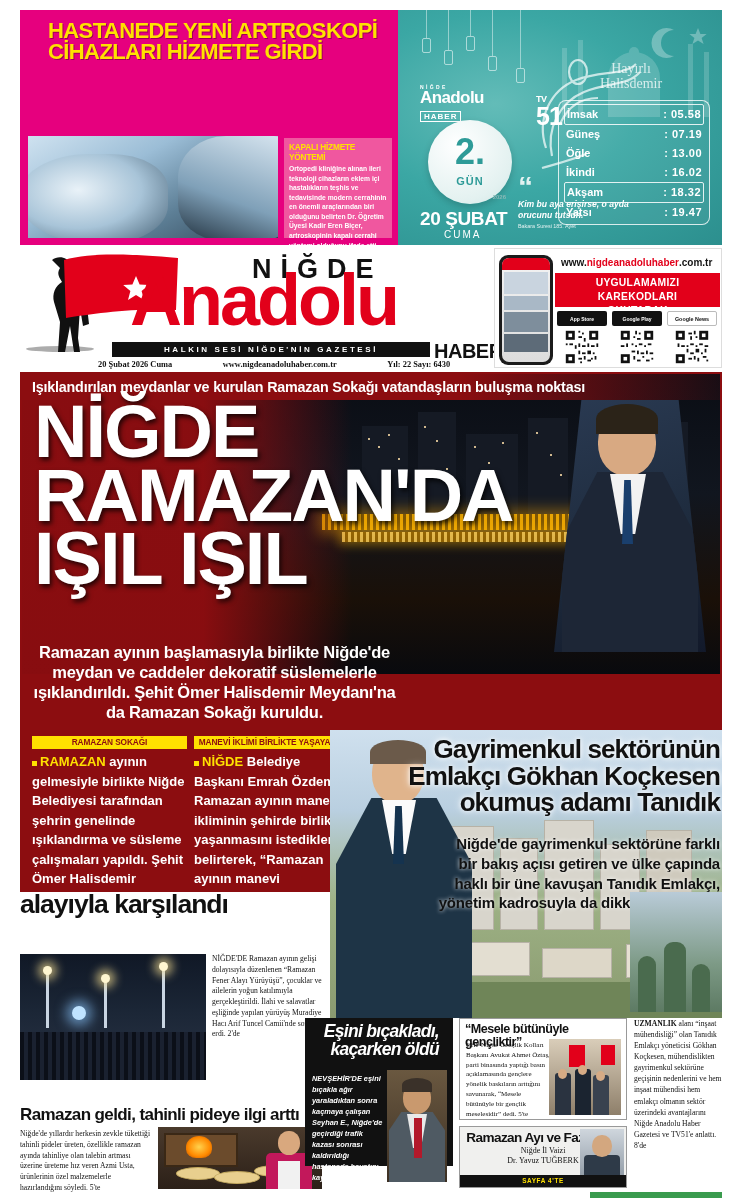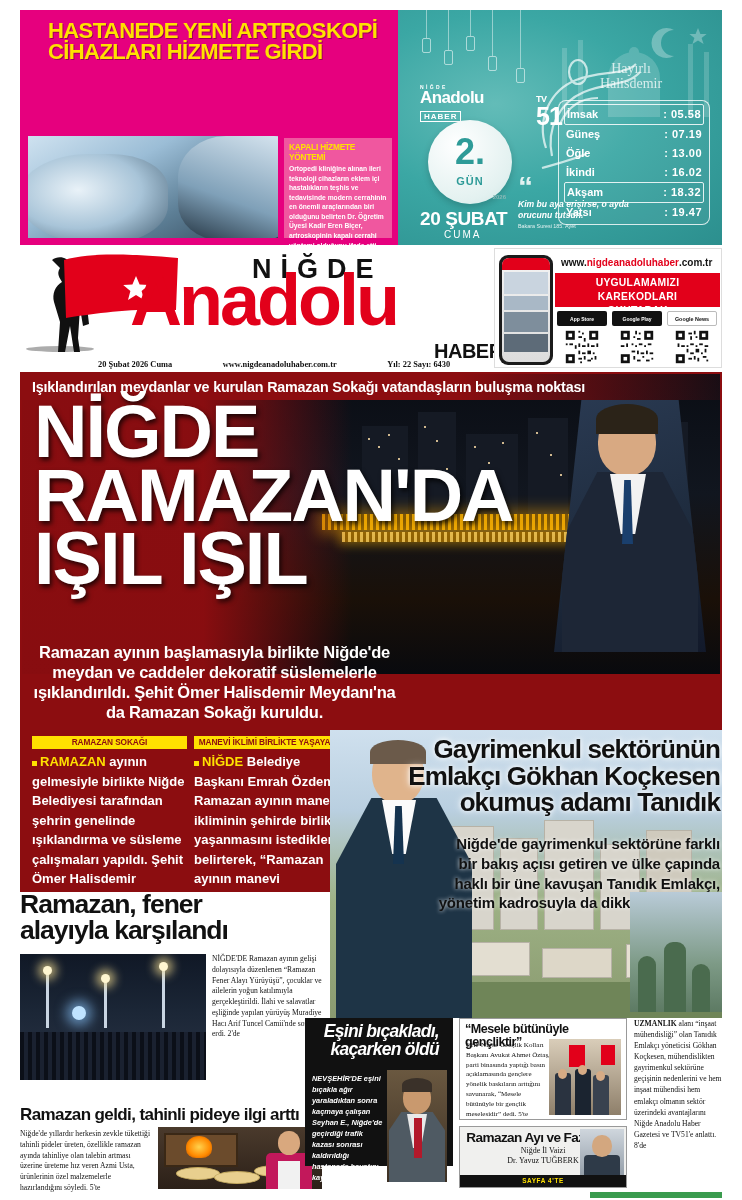--- a/index.html
+++ b/index.html
@@ -399,20 +399,23 @@
         <path fill="#111" d="M30 6 c6-5 16-3 18 4 c2 6-2 10-1 14 c8 3 15 10 17 20 l3 26 l-6 2 l-3-18 l-2 30 l2 14 l-6 0 l-4-26 l-5 26 l-7 0 l2-30 l-6-20 c-2-8 1-16 8-20 c-2-4-6-8-2-14 z"></path>
         <ellipse cx="38" cy="95" rx="34" ry="3" fill="#111" opacity=".35"></ellipse>
       </svg>
       <svg class="flag" viewBox="0 0 118 72">
         <path fill="#e2001a" d="M2 8 C30 0,70 2,116 6 L114 58 C70 56,30 62,4 66 Z"></path>
         <path fill="#fff" d="M42 16 a18 18 0 1 0 0 36 a14 14 0 1 1 0 -36 z"></path>
         <polygon fill="#fff" points="74,24 77.6,32.4 86.8,33 79.6,39 82,48 74,43 66,48 68.4,39 61.2,33 70.4,32.4"></polygon>
       </svg>
       <div class="mh-nigde">NİĞDE</div>
       <div class="mh-anadolu">Anadolu</div>
+      <div class="mh-bar">
+        <span>HALKIN SESİ NİĞDE'NİN GAZETESİ</span>
+      </div>
       <div class="mh-haber">HABER</div>
       <div class="mh-info">
         <span>20 Şubat 2026 Cuma</span>
         <span class="url">www.nigdeanadoluhaber.com.tr</span>
         <span>Yıl: 22   Sayı: 6430</span>
         <span>7 TL</span>
       </div>
     </div>
 
     <div class="mh-right">
@@ -628,21 +631,20 @@
     <div class="re-head">
       <div>Gayrimenkul sektörünün</div>
       <div>Emlakçı Gökhan Koçkesen</div>
       <div>okumuş adamı Tanıdık</div>
     </div>
     <div class="re-sub">Niğde'de gayrimenkul sektörüne farklı bir bakış açısı getiren ve ülke çapında haklı bir üne kavuşan Tanıdık Emlakçı, yönetim kadrosuyla da dikkatleri üzerine çekiyor.</div>
   </div>
 
   <div class="fener">
     <div class="fener-h">
-      <div>Ramazan, fener</div>
       <div>alayıyla karşılandı</div>
     </div>
     <div class="fener-photo">
       <div class="fp-lamp" style="left:26px;top:14px;height:60px"></div>
       <div class="fp-lamp" style="left:84px;top:22px;height:52px"></div>
       <div class="fp-lamp" style="left:142px;top:10px;height:64px"></div>
       <div class="fp-glow" style="left:23px;top:12px"></div>
       <div class="fp-glow" style="left:81px;top:20px"></div>
       <div class="fp-glow" style="left:139px;top:8px"></div>
       <div class="fp-glow" style="left:52px;top:52px;width:14px;height:14px;background:#bfe3ff;box-shadow:0 0 12px 6px rgba(140,200,255,.6)"></div>

